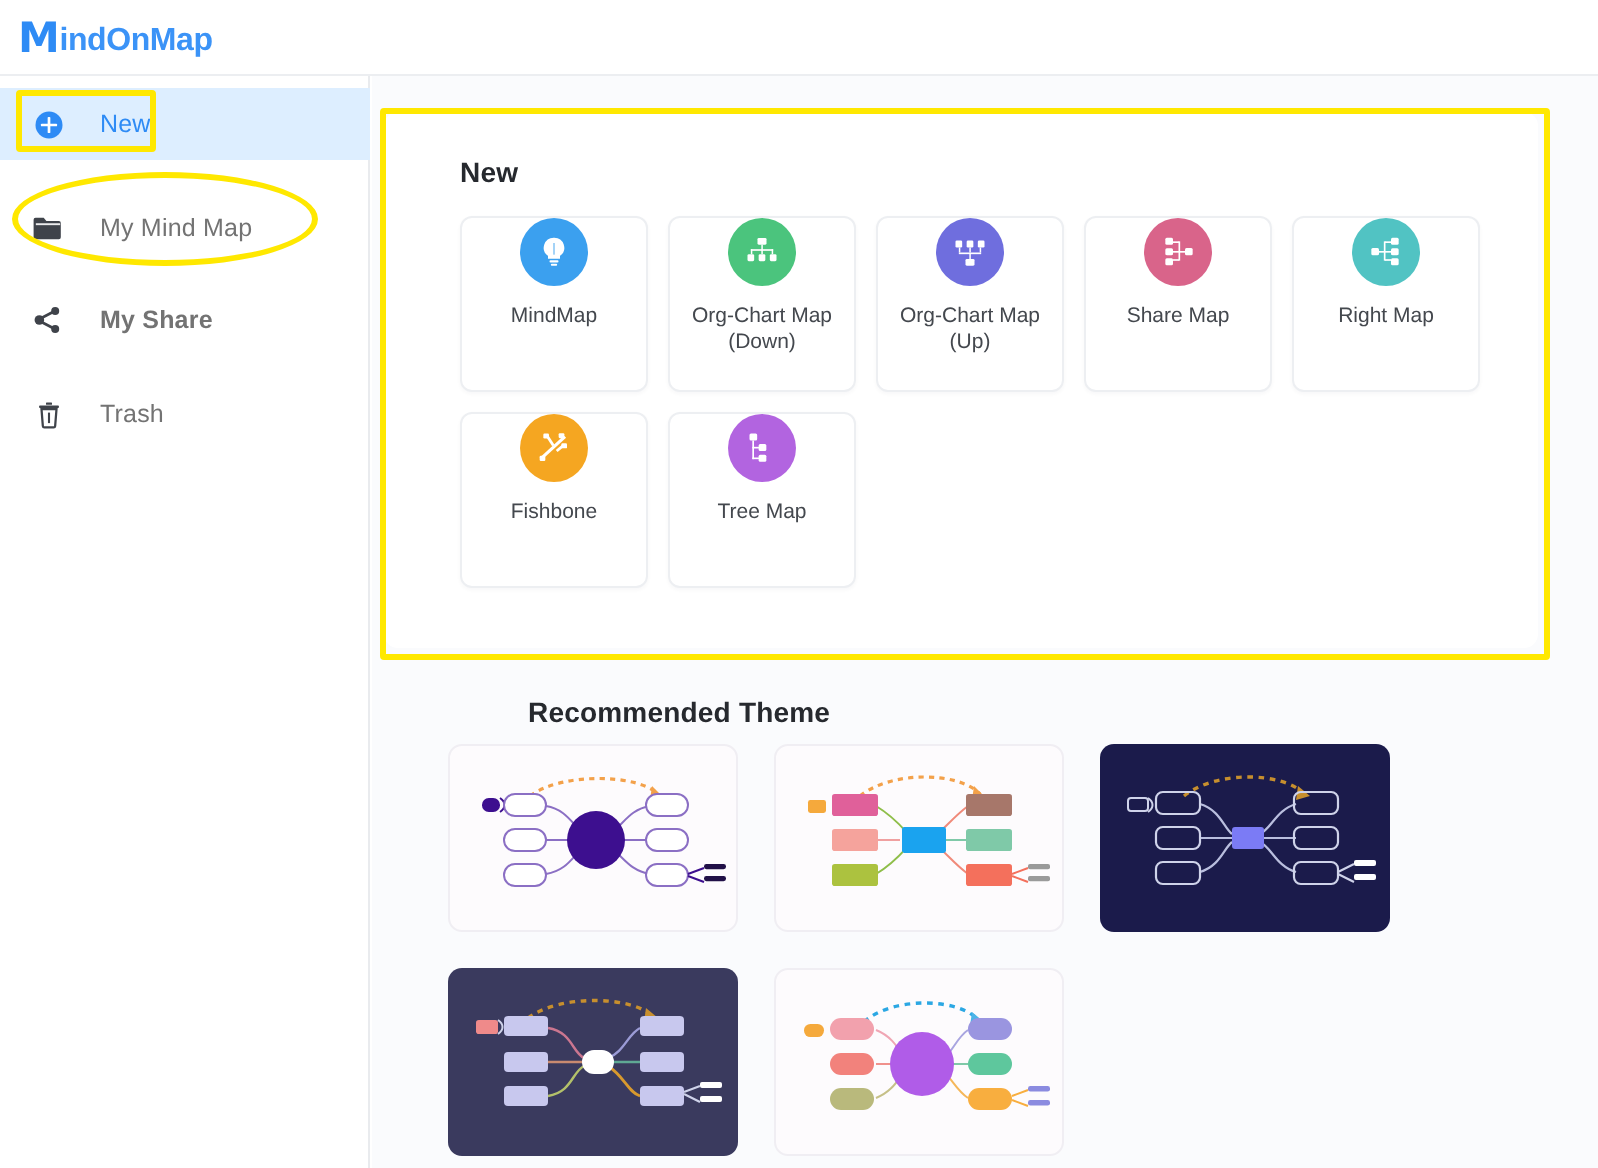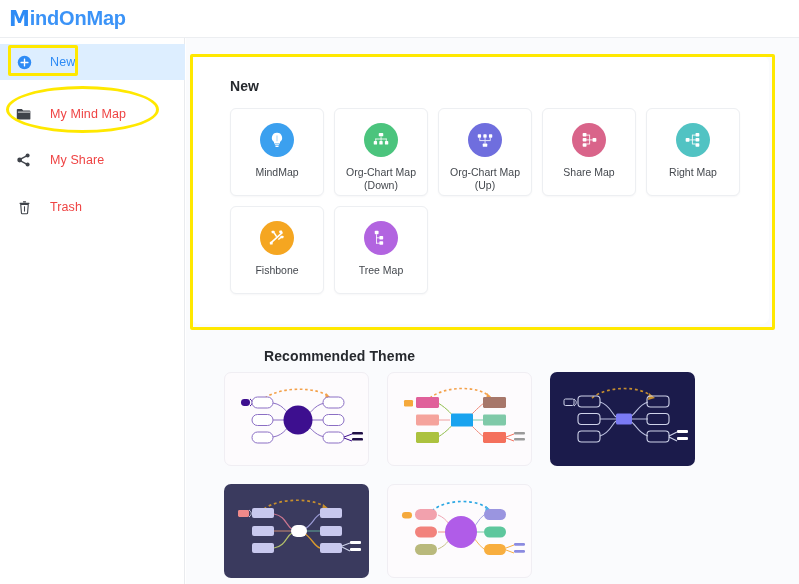--- a/index.html
+++ b/index.html
@@ -34,21 +34,21 @@
     color: #2e8bf5;
     font-size: 21px;
     font-weight: bold;
     line-height: 1;
     font-family: "DejaVu Sans", sans-serif;
     position: relative;
     top: 1px;
   }
   #logo .logo-rest {
     color: #3b93f7;
-    font-size: 20px;
+    font-size: 16px;
     font-weight: bold;
     font-family: "Liberation Sans", sans-serif;
   }
 
   
   #sidebar {
     position: absolute; top: 38px; left: 0;
     width: 185px; height: 546px;
     background: #ffffff;
     border-right: 1px solid #e9ebee;
@@ -64,29 +64,29 @@
     background: #ddeeff;
   }
   .nav-icon {
     width: 20px; height: 20px;
     display: flex; align-items: center; justify-content: center;
     margin-right: 16px;
     flex: 0 0 auto;
   }
   .nav-label {
     font-size: 12.5px;
-    color: #ef4444;
+    color: #737373;
     letter-spacing: 0.1px;
   }
   .nav-item.active .nav-label { color: #2e8bf5; }
 
   
   #nav-new      { position:absolute; top: 6px;   left:0; width: 185px; }
   #nav-mymap    { position:absolute; top: 58px;  left:0; width: 185px; }
-  #nav-myshare  { position:absolute; top: 104px; left:0; width: 212px; }
+  #nav-myshare  { position:absolute; top: 104px; left:0; width: 212px; font-weight: bold; }
   #nav-trash    { position:absolute; top: 151px; left:0; width: 154px; }
 
   
   .anno-rect {
     position: absolute;
     border: 3px solid #ffe800;
     border-radius: 2px;
     pointer-events: none;
     z-index: 40;
   }
@@ -130,21 +130,20 @@
     display: flex; flex-wrap: wrap;
     gap: 10px;
   }
   .card {
     width: 94px; height: 88px;
     background: #ffffff;
     border: 1px solid #edeff2;
     border-radius: 6px;
     display: flex; flex-direction: column;
     align-items: center; justify-content: flex-start;
-    padding-top: 14px;
     cursor: pointer;
     box-shadow: 0 1px 2px rgba(20,30,60,0.035);
   }
   .card-icon {
     width: 34px; height: 34px;
     border-radius: 50%;
     display: flex; align-items: center; justify-content: center;
     margin-bottom: 9px;
     flex: 0 0 auto;
   }

